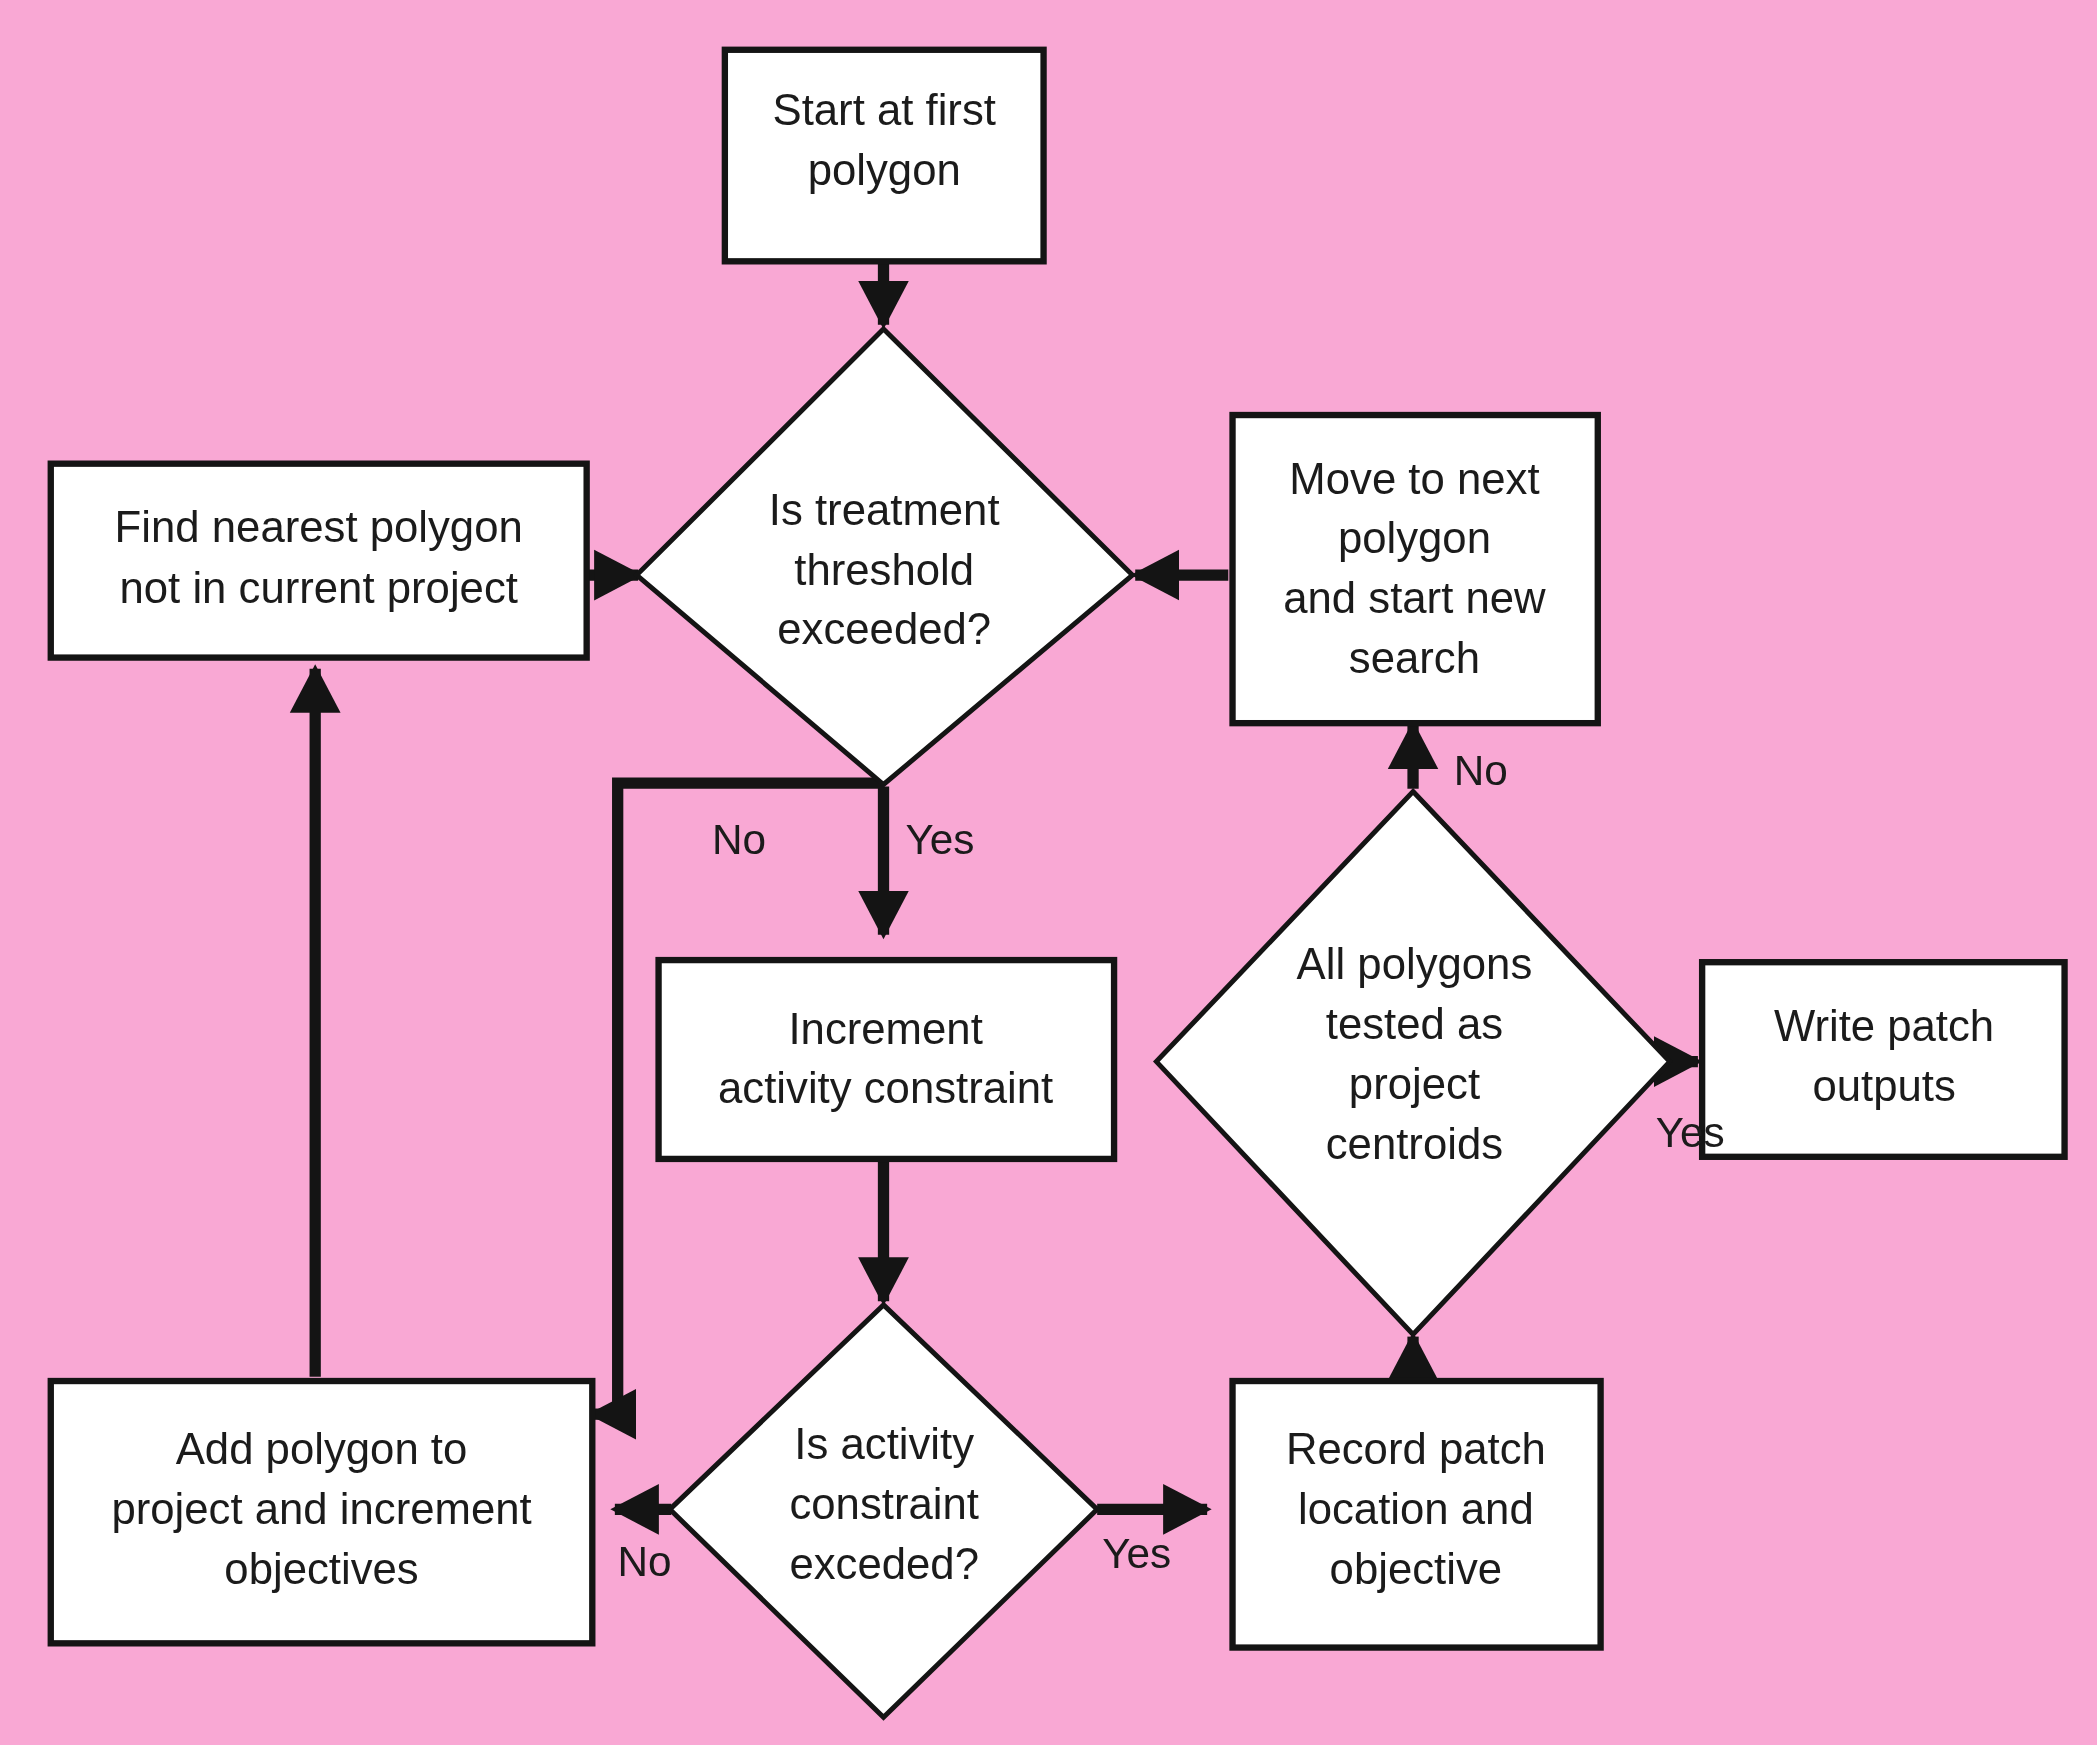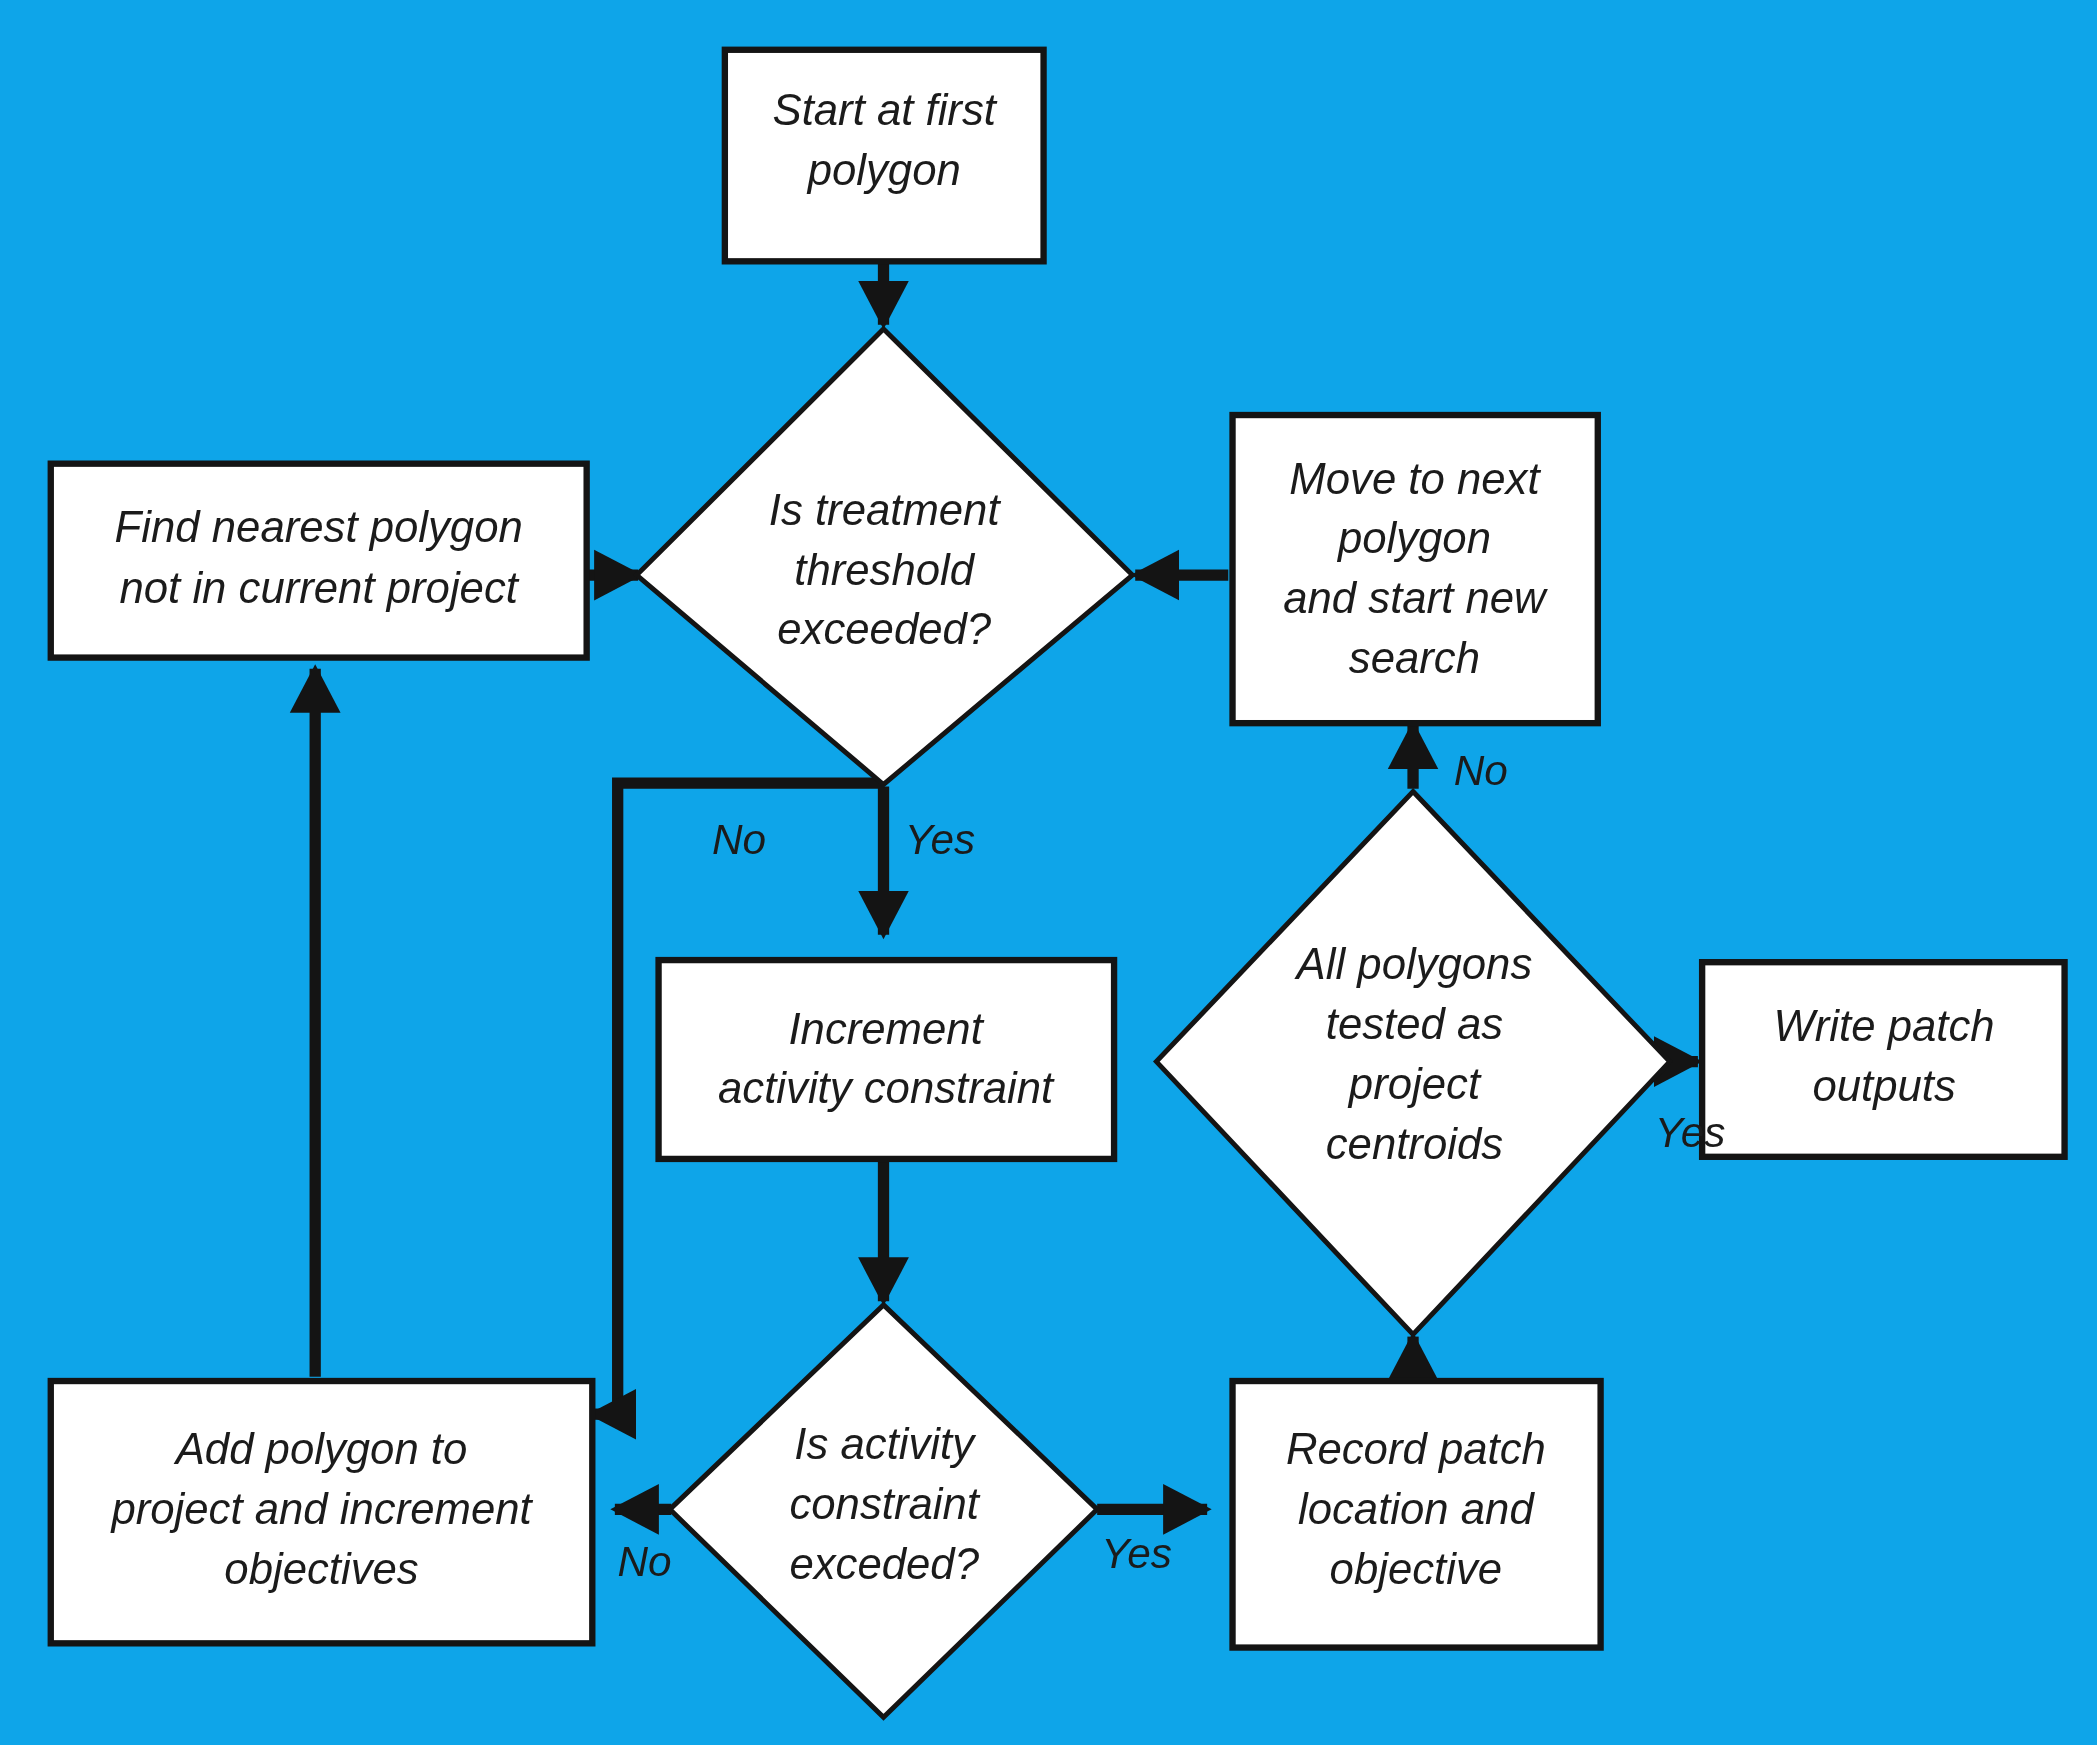--- a/index.html
+++ b/index.html
@@ -4,23 +4,22 @@
 <style>
   html, body {
     margin: 0;
     padding: 0;
     background: #ffffff;
   }
   #canvas {
     position: relative;
     width: 2097px;
     height: 1746px;
-    background: #0ea5e9;
+    background: #f9a8d4;
     overflow: hidden;
-    font-style: italic;
   }
   svg.flow {
     position: absolute;
     left: 0;
     top: 0;
     width: 2097px;
     height: 1746px;
   }
   .node-box {
     fill: #ffffff;

